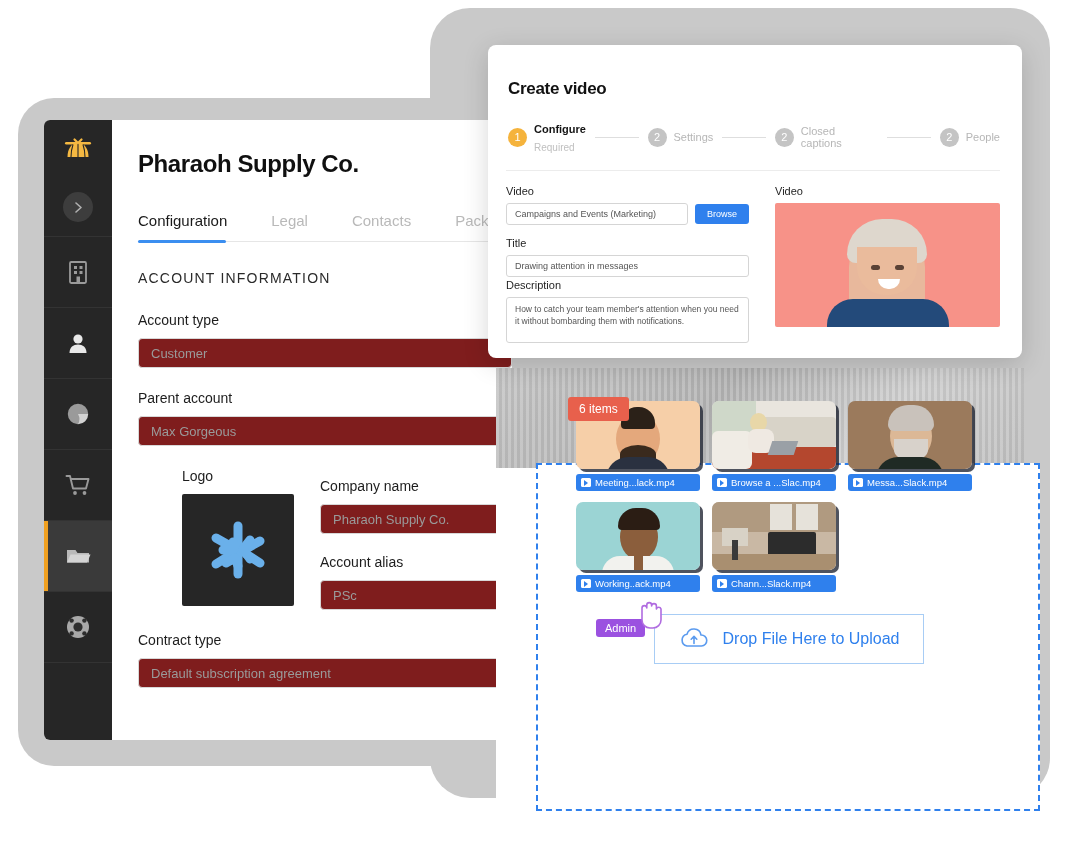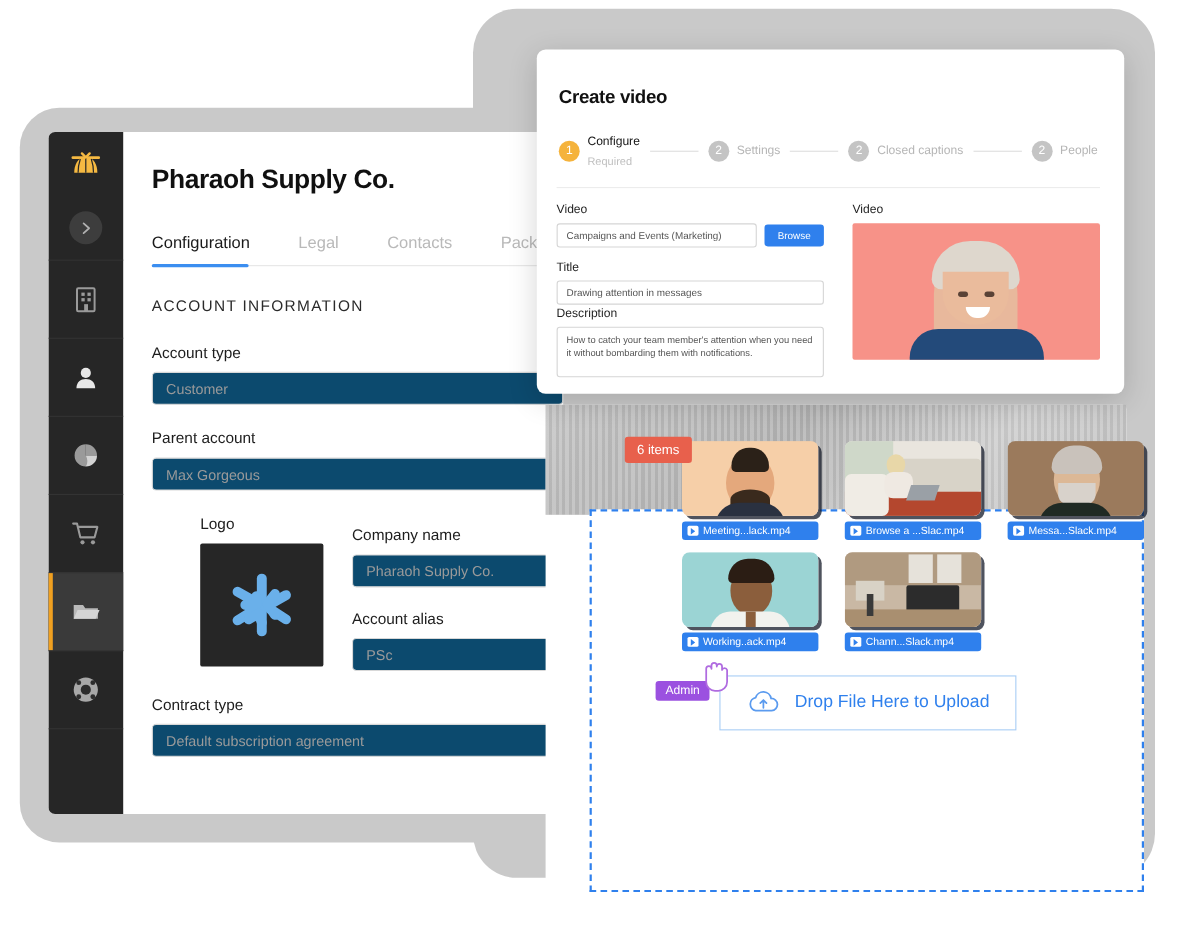--- a/index.html
+++ b/index.html
@@ -30,21 +30,21 @@
   .sb-circle svg{display:block;}
   .crm-main{flex:1;padding:30px 0 0 26px;position:relative;}
   .crm-title{font-size:24px;font-weight:bold;color:#101010;letter-spacing:-0.4px;margin:0 0 34px 0;}
   .tabs{display:flex;gap:44px;position:relative;padding-bottom:12px;}
   .tab{font-size:15px;color:#b9b9b9;}
   .tab.active{color:#1a1a1a;}
   .tab-rule{height:1px;background:#e6e6e6;width:100%;position:relative;margin-bottom:28px;}
   .tab-underline{position:absolute;left:0;top:-1px;width:88px;height:3px;background:#3b8ef0;border-radius:2px;}
   .section-label{font-size:14px;letter-spacing:1.2px;color:#2a2a2a;margin-bottom:26px;}
   .field-label{font-size:14px;color:#1d1d1d;margin-bottom:10px;}
-  .input{height:28px;border:1px solid #d8d8d8;border-radius:4px;background:#0c4a6e;
+  .input{height:28px;border:1px solid #d8d8d8;border-radius:4px;background:#7f1d1d;
          display:flex;align-items:center;padding:0 12px;font-size:13px;color:#9a9a9a;}
   .input.w-wide{width:348px;}
   .fgroup{margin-bottom:22px;}
   .two-col{display:flex;gap:26px;padding-left:44px;}
   .logo-box{width:112px;height:112px;background:#262626;border-radius:2px;
             display:flex;align-items:center;justify-content:center;}
   .col-right{flex:1;margin-top:10px;}
   .col-right .input{width:208px;}
 
   
@@ -53,21 +53,21 @@
          padding:0;overflow:hidden;}
   .modal-inner{padding:18px 22px 0 18px;}
   .modal-title{font-size:17px;font-weight:bold;color:#111;letter-spacing:-0.3px;margin:16px 0 20px 2px;}
   .steps{display:flex;align-items:center;margin:0 0 14px 2px;}
   .step{display:flex;align-items:center;gap:7px;}
   .step-num{width:19px;height:19px;border-radius:50%;background:#c4c4c4;color:#fff;
             font-size:11px;display:flex;align-items:center;justify-content:center;flex:0 0 19px;}
   .step.current .step-num{background:#f5b33c;}
   .step-text{line-height:1.15;}
   .step-main{font-size:11px;color:#b6b6b6;}
-  .step.current .step-main{color:#141414;font-weight:normal;}
+  .step.current .step-main{color:#141414;font-weight:bold;}
   .step-sub{font-size:10px;color:#c0c0c0;}
   .step-line{width:44px;height:1px;background:#dedede;margin:0 9px;}
   .modal-rule{height:1px;background:#ececec;margin:0 0 14px 0;}
   .modal-cols{display:flex;gap:26px;}
   .mcol-left{width:252px;}
   .mcol-right{flex:1;}
   .m-label{font-size:11px;color:#1f1f1f;margin-bottom:6px;}
   .m-input{border:1px solid #d5d5d5;border-radius:3px;background:#fff;height:20px;
            display:flex;align-items:center;padding:0 8px;font-size:9px;color:#555;}
   .m-row{display:flex;gap:7px;align-items:center;margin-bottom:12px;}
@@ -81,21 +81,21 @@
 
   
   .fm{position:absolute;left:496px;top:368px;width:528px;height:448px;background:#fff;border-radius:4px;}
   .fm-texture{position:absolute;left:0;top:0;width:528px;height:100px;overflow:hidden;
               background:linear-gradient(135deg,#c3c3c3,#b0b0b0 40%,#cccccc 70%,#bdbdbd);opacity:.95;}
   .fm-texture:after{content:"";position:absolute;inset:0;
         background:repeating-linear-gradient(90deg,rgba(255,255,255,.14) 0 3px,rgba(0,0,0,.05) 3px 6px);}
   .dashsel{position:absolute;left:40px;top:95px;width:504px;height:348px;
            border:2px dashed #2f80ed;background:#fff;box-sizing:border-box;}
   .grid{position:absolute;left:80px;top:33px;width:420px;}
-  .grid-row{display:flex;gap:24px;margin-bottom:11px;margin-left:44px;}
+  .grid-row{display:flex;gap:12px;margin-bottom:11px;}
   .fileitem{width:124px;}
   .thumb{width:124px;height:68px;border-radius:7px;overflow:hidden;position:relative;
          box-shadow:3px 3px 0 rgba(20,25,40,.75);}
   .fname{margin-top:5px;background:#2f80ed;color:#fff;border-radius:3px;height:17px;
          display:flex;align-items:center;gap:4px;padding:0 5px;font-size:9.5px;white-space:nowrap;overflow:hidden;}
   .fico{width:10px;height:9px;background:#fff;border-radius:1.5px;flex:0 0 10px;
         display:flex;align-items:center;justify-content:center;}
   .fico i{width:0;height:0;border-left:4px solid #2f80ed;border-top:3px solid transparent;border-bottom:3px solid transparent;display:block;}
   .badge-items{position:absolute;left:72px;top:29px;background:#e8604c;color:#fff;
                font-size:12px;padding:5px 11px;border-radius:3px;z-index:6;}

